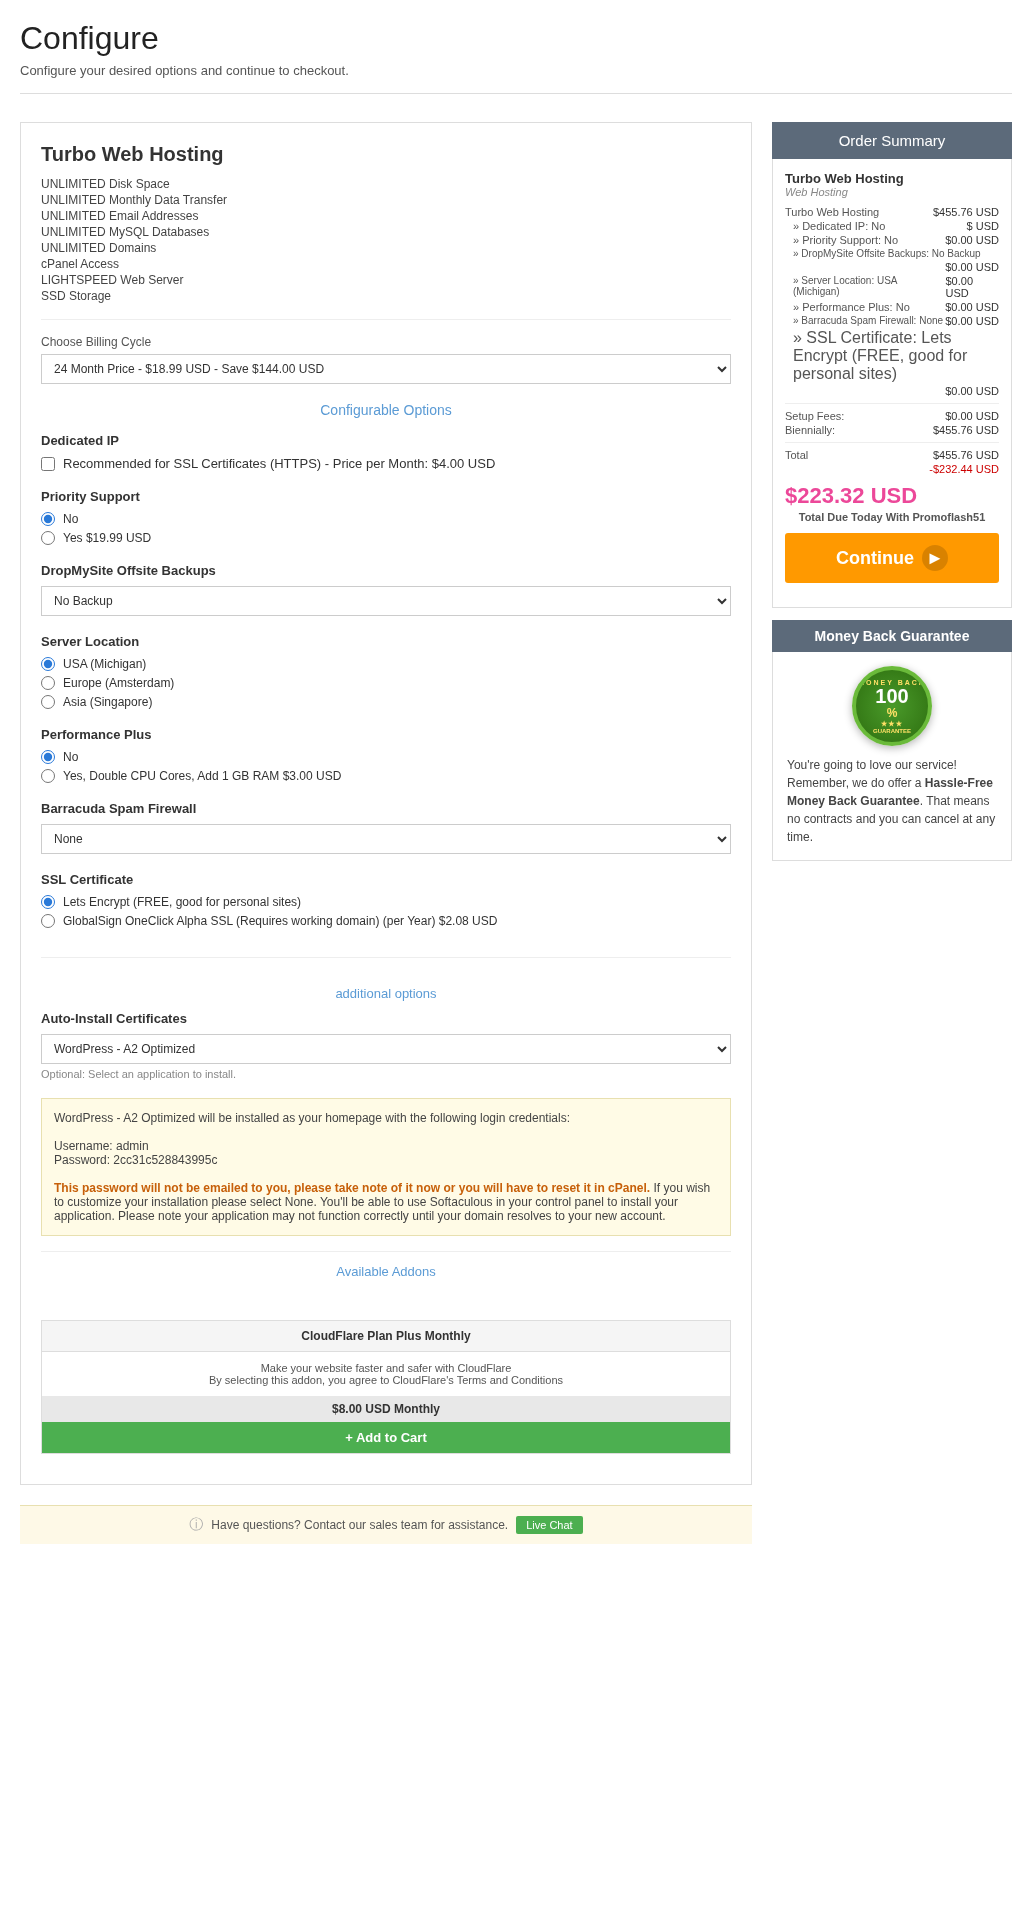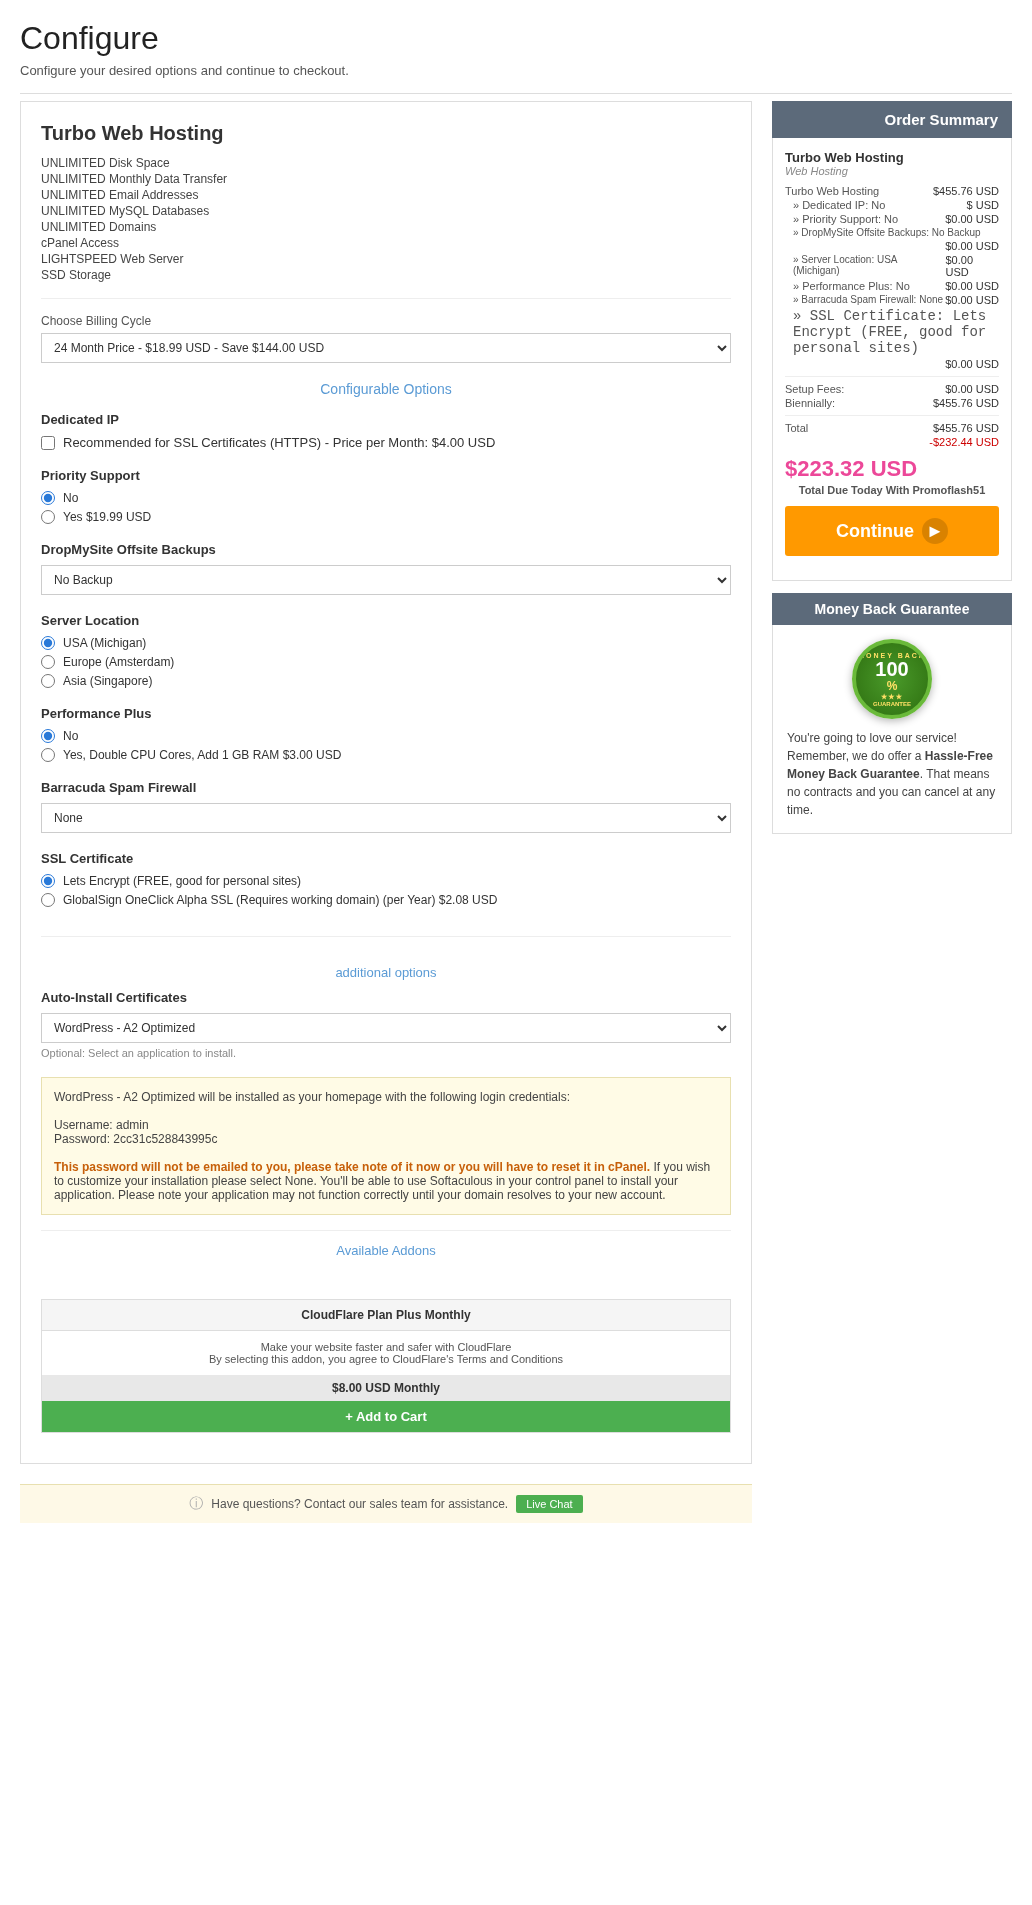--- a/index.html
+++ b/index.html
@@ -1,19 +1,19 @@
 <!DOCTYPE html>
 <html><head>
   <meta charset="utf-8">
   <style>
     * { box-sizing: border-box; margin: 0; padding: 0; }
     body { font-family: Arial, sans-serif; font-size: 13px; color: #333; background: #fff; }
     .page-wrapper { max-width: 1032px; margin: 0 auto; padding: 20px; }
     h1.page-title { font-size: 32px; font-weight: normal; color: #222; margin-bottom: 6px; }
-    .page-subtitle { font-size: 13px; color: #555; margin-bottom: 7px; border-bottom: 1px solid #ddd; padding-bottom: 15px; }
+    .page-subtitle { font-size: 13px; color: #555; margin-bottom: 28px; border-bottom: 1px solid #ddd; padding-bottom: 15px; }
     .main-layout { display: flex; gap: 20px; }
     .left-column { flex: 1; min-width: 0; }
     .right-column { width: 240px; flex-shrink: 0; }
 
     
     .config-panel { border: 1px solid #ddd; padding: 20px; margin-bottom: 20px; }
     .product-title { font-size: 20px; font-weight: bold; margin-bottom: 10px; }
     .feature-list { list-style: none; margin-bottom: 15px; }
     .feature-list li { font-size: 12px; color: #444; padding: 1px 0; }
 
@@ -46,21 +46,21 @@
     .addon-card-body { padding: 10px 12px; text-align: center; font-size: 11px; color: #555; }
     .addon-price { background: #e8e8e8; text-align: center; padding: 6px; font-size: 12px; font-weight: bold; }
     .addon-add-btn { background: #4caf50; color: #fff; width: 100%; border: none; padding: 8px; font-size: 13px; cursor: pointer; font-weight: bold; }
 
     .footer-help { background: #fef9e7; border-top: 1px solid #e8e0b0; padding: 10px 15px; font-size: 12px; color: #555; display: flex; align-items: center; gap: 8px; justify-content: center; margin-top: 10px; }
     .live-chat-btn { background: #4caf50; color: #fff; border: none; padding: 3px 10px; font-size: 11px; border-radius: 2px; cursor: pointer; }
     .help-icon { color: #aaa; font-size: 14px; }
 
     
     .order-summary-box { background: #5c6a7a; color: #fff; padding: 10px 14px; margin-bottom: 0; }
-    .order-summary-title { text-align: right; font-size: 15px; font-weight: bold; }
+    .order-summary-title { text-align: center; font-size: 15px; font-weight: normal; }
     .order-summary-body { background: #fff; border: 1px solid #ddd; border-top: none; padding: 12px; font-size: 11px; color: #333; }
     .summary-product-title { font-weight: bold; font-size: 13px; }
     .summary-product-subtitle { color: #888; font-style: italic; font-size: 11px; margin-bottom: 8px; }
     .summary-row { display: flex; justify-content: space-between; margin-bottom: 2px; }
     .summary-row .label { color: #555; }
     .summary-row .value { font-weight: normal; }
     .summary-divider { border: none; border-top: 1px solid #eee; margin: 6px 0; }
     .big-price { font-size: 22px; font-weight: bold; color: #ec4899; text-align: left; margin: 8px 0 2px; }
     .promo-label { font-size: 11px; text-align: center; color: #555; margin-bottom: 10px; }
     .promo-label span { font-weight: bold; }
@@ -276,21 +276,21 @@
         </div>
         <div class="summary-row">
           <span class="label indent">» Performance Plus: No</span>
           <span class="value">$0.00 USD</span>
         </div>
         <div class="summary-row">
           <span class="label indent" style="font-size:10px;">» Barracuda Spam Firewall: None</span>
           <span class="value">$0.00 USD</span>
         </div>
         <div class="summary-row">
-          <span class="label indent" style="font-size:14px;font-family:Liberation Mono, monospace;">» SSL Certificate: Lets Encrypt (FREE, good for personal sites)</span>
+          <span class="label indent" style="font-size:16px;">» SSL Certificate: Lets Encrypt (FREE, good for personal sites)</span>
           <span class="value"></span>
         </div>
         <div class="summary-row">
           <span class="label"></span>
           <span class="value">$0.00 USD</span>
         </div>
 
         <hr class="summary-divider">
 
         <div class="summary-row">

